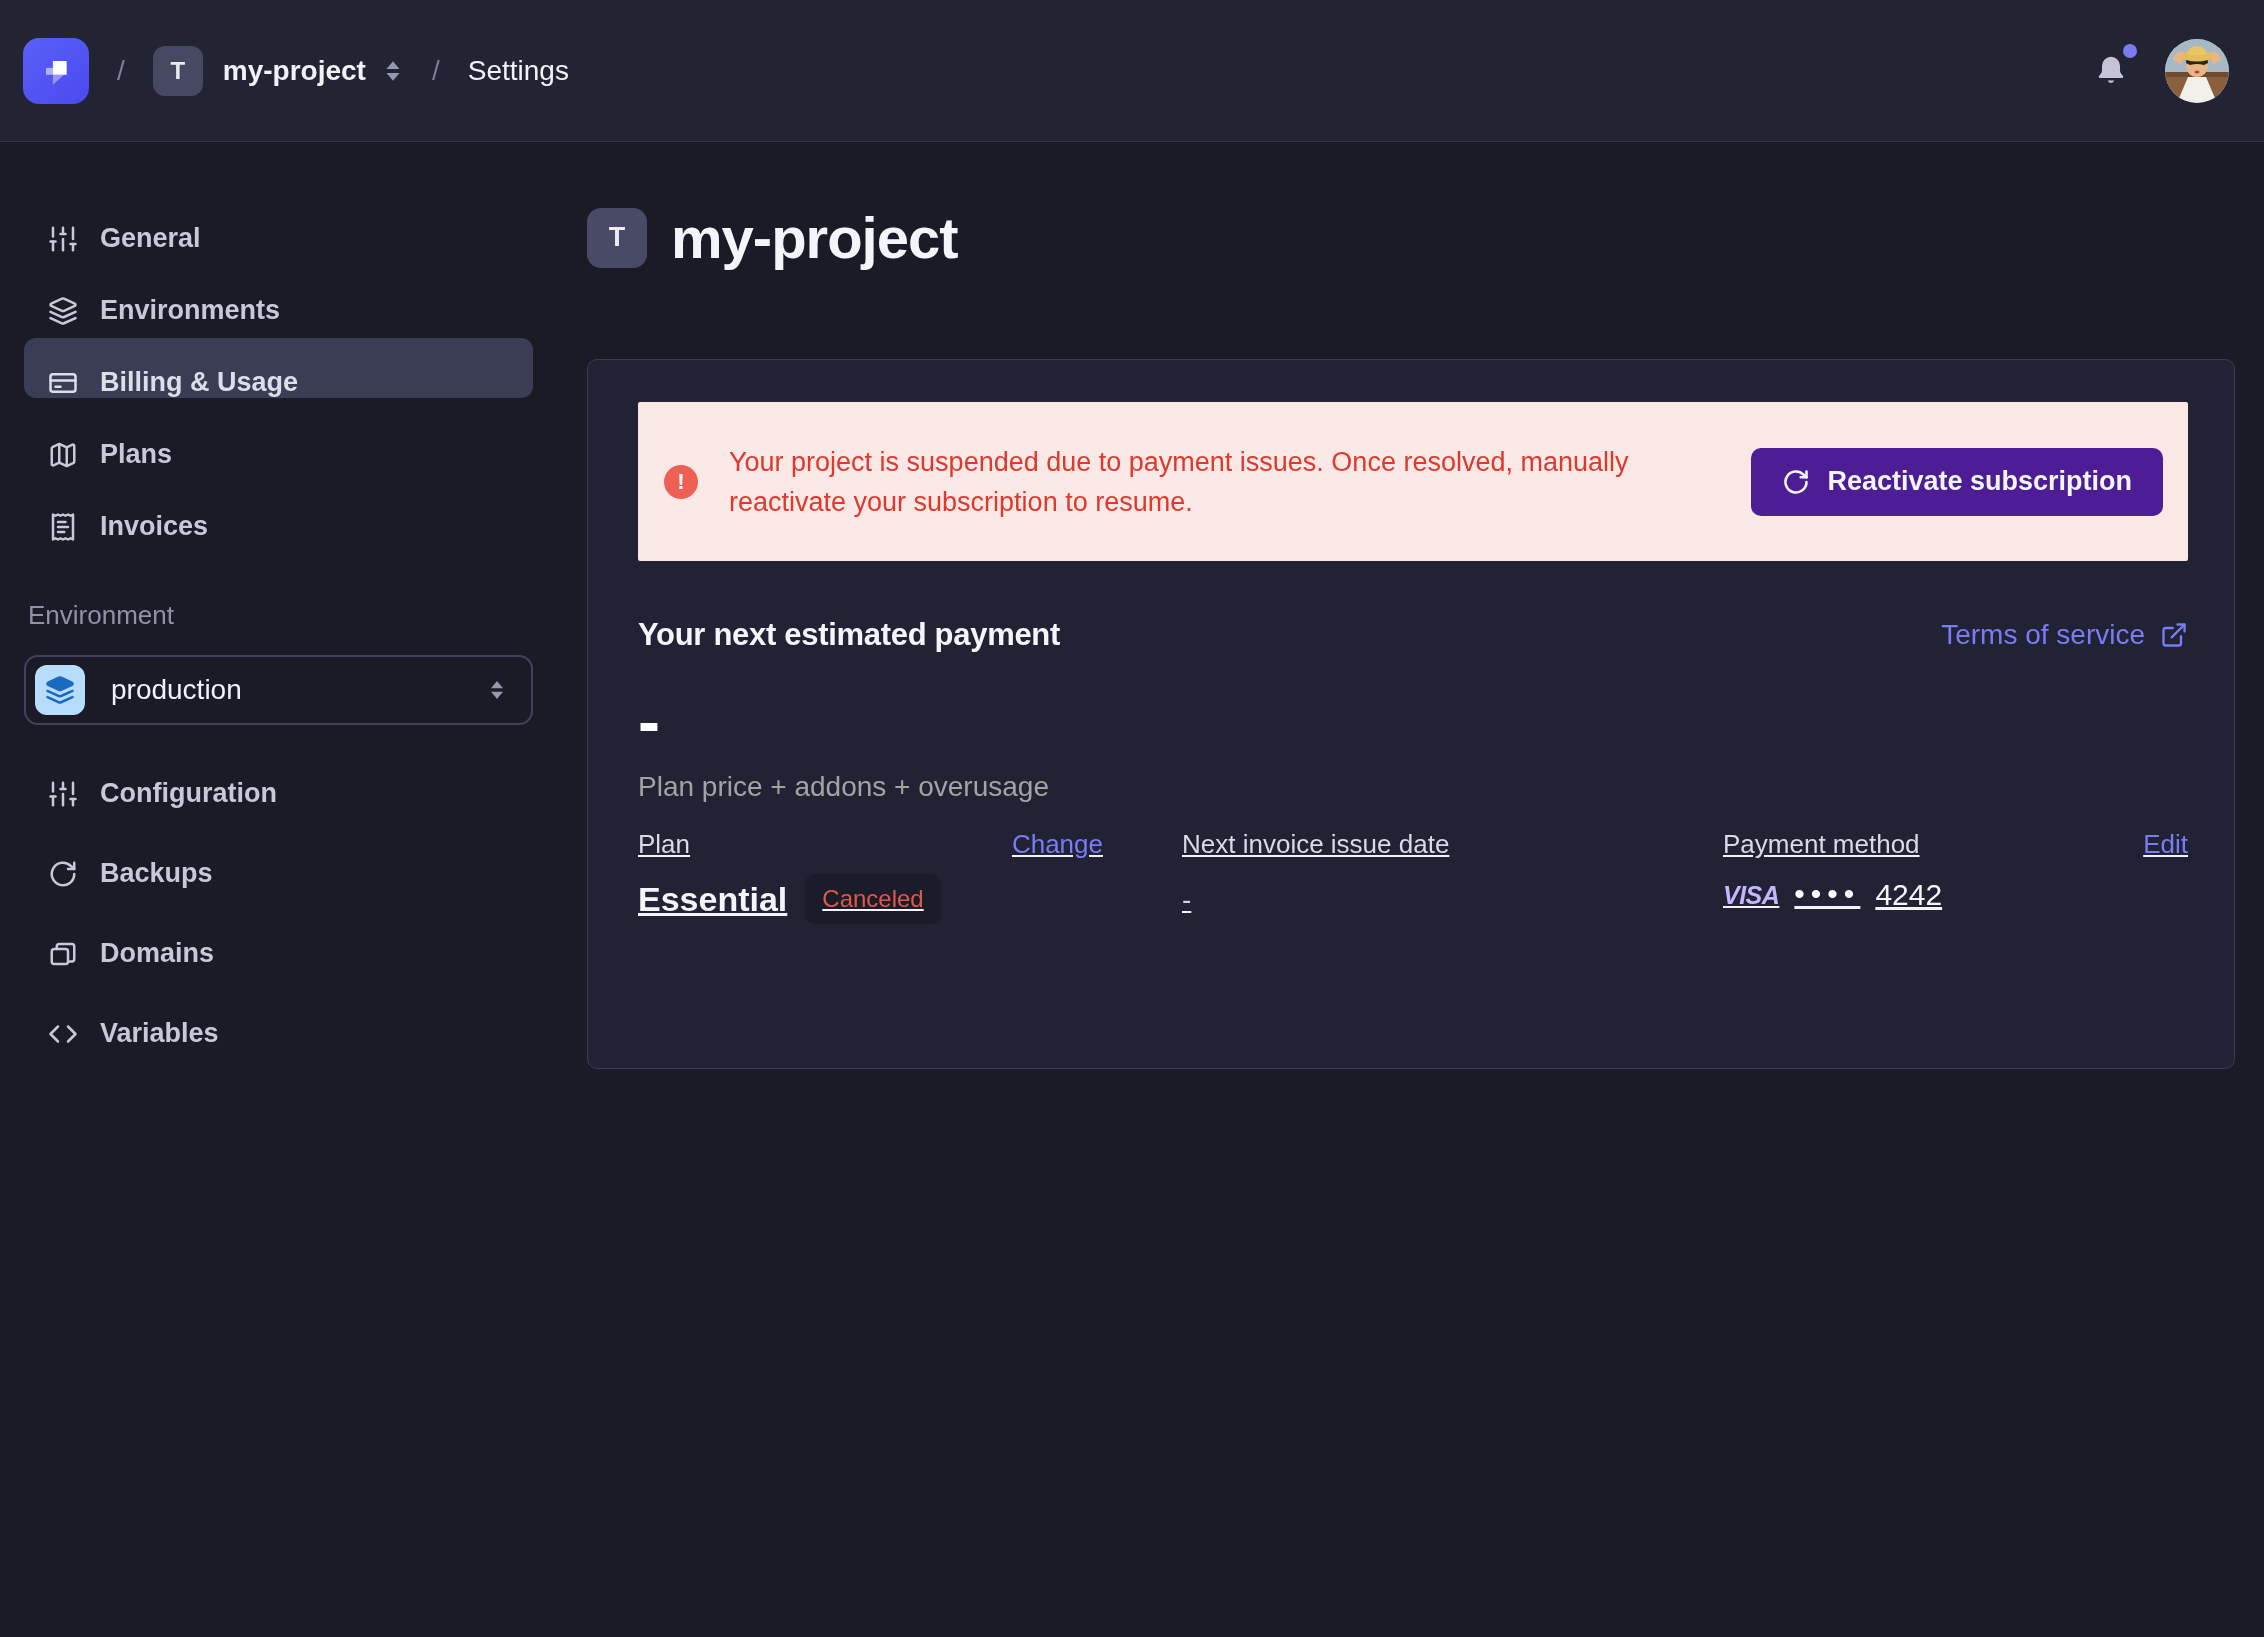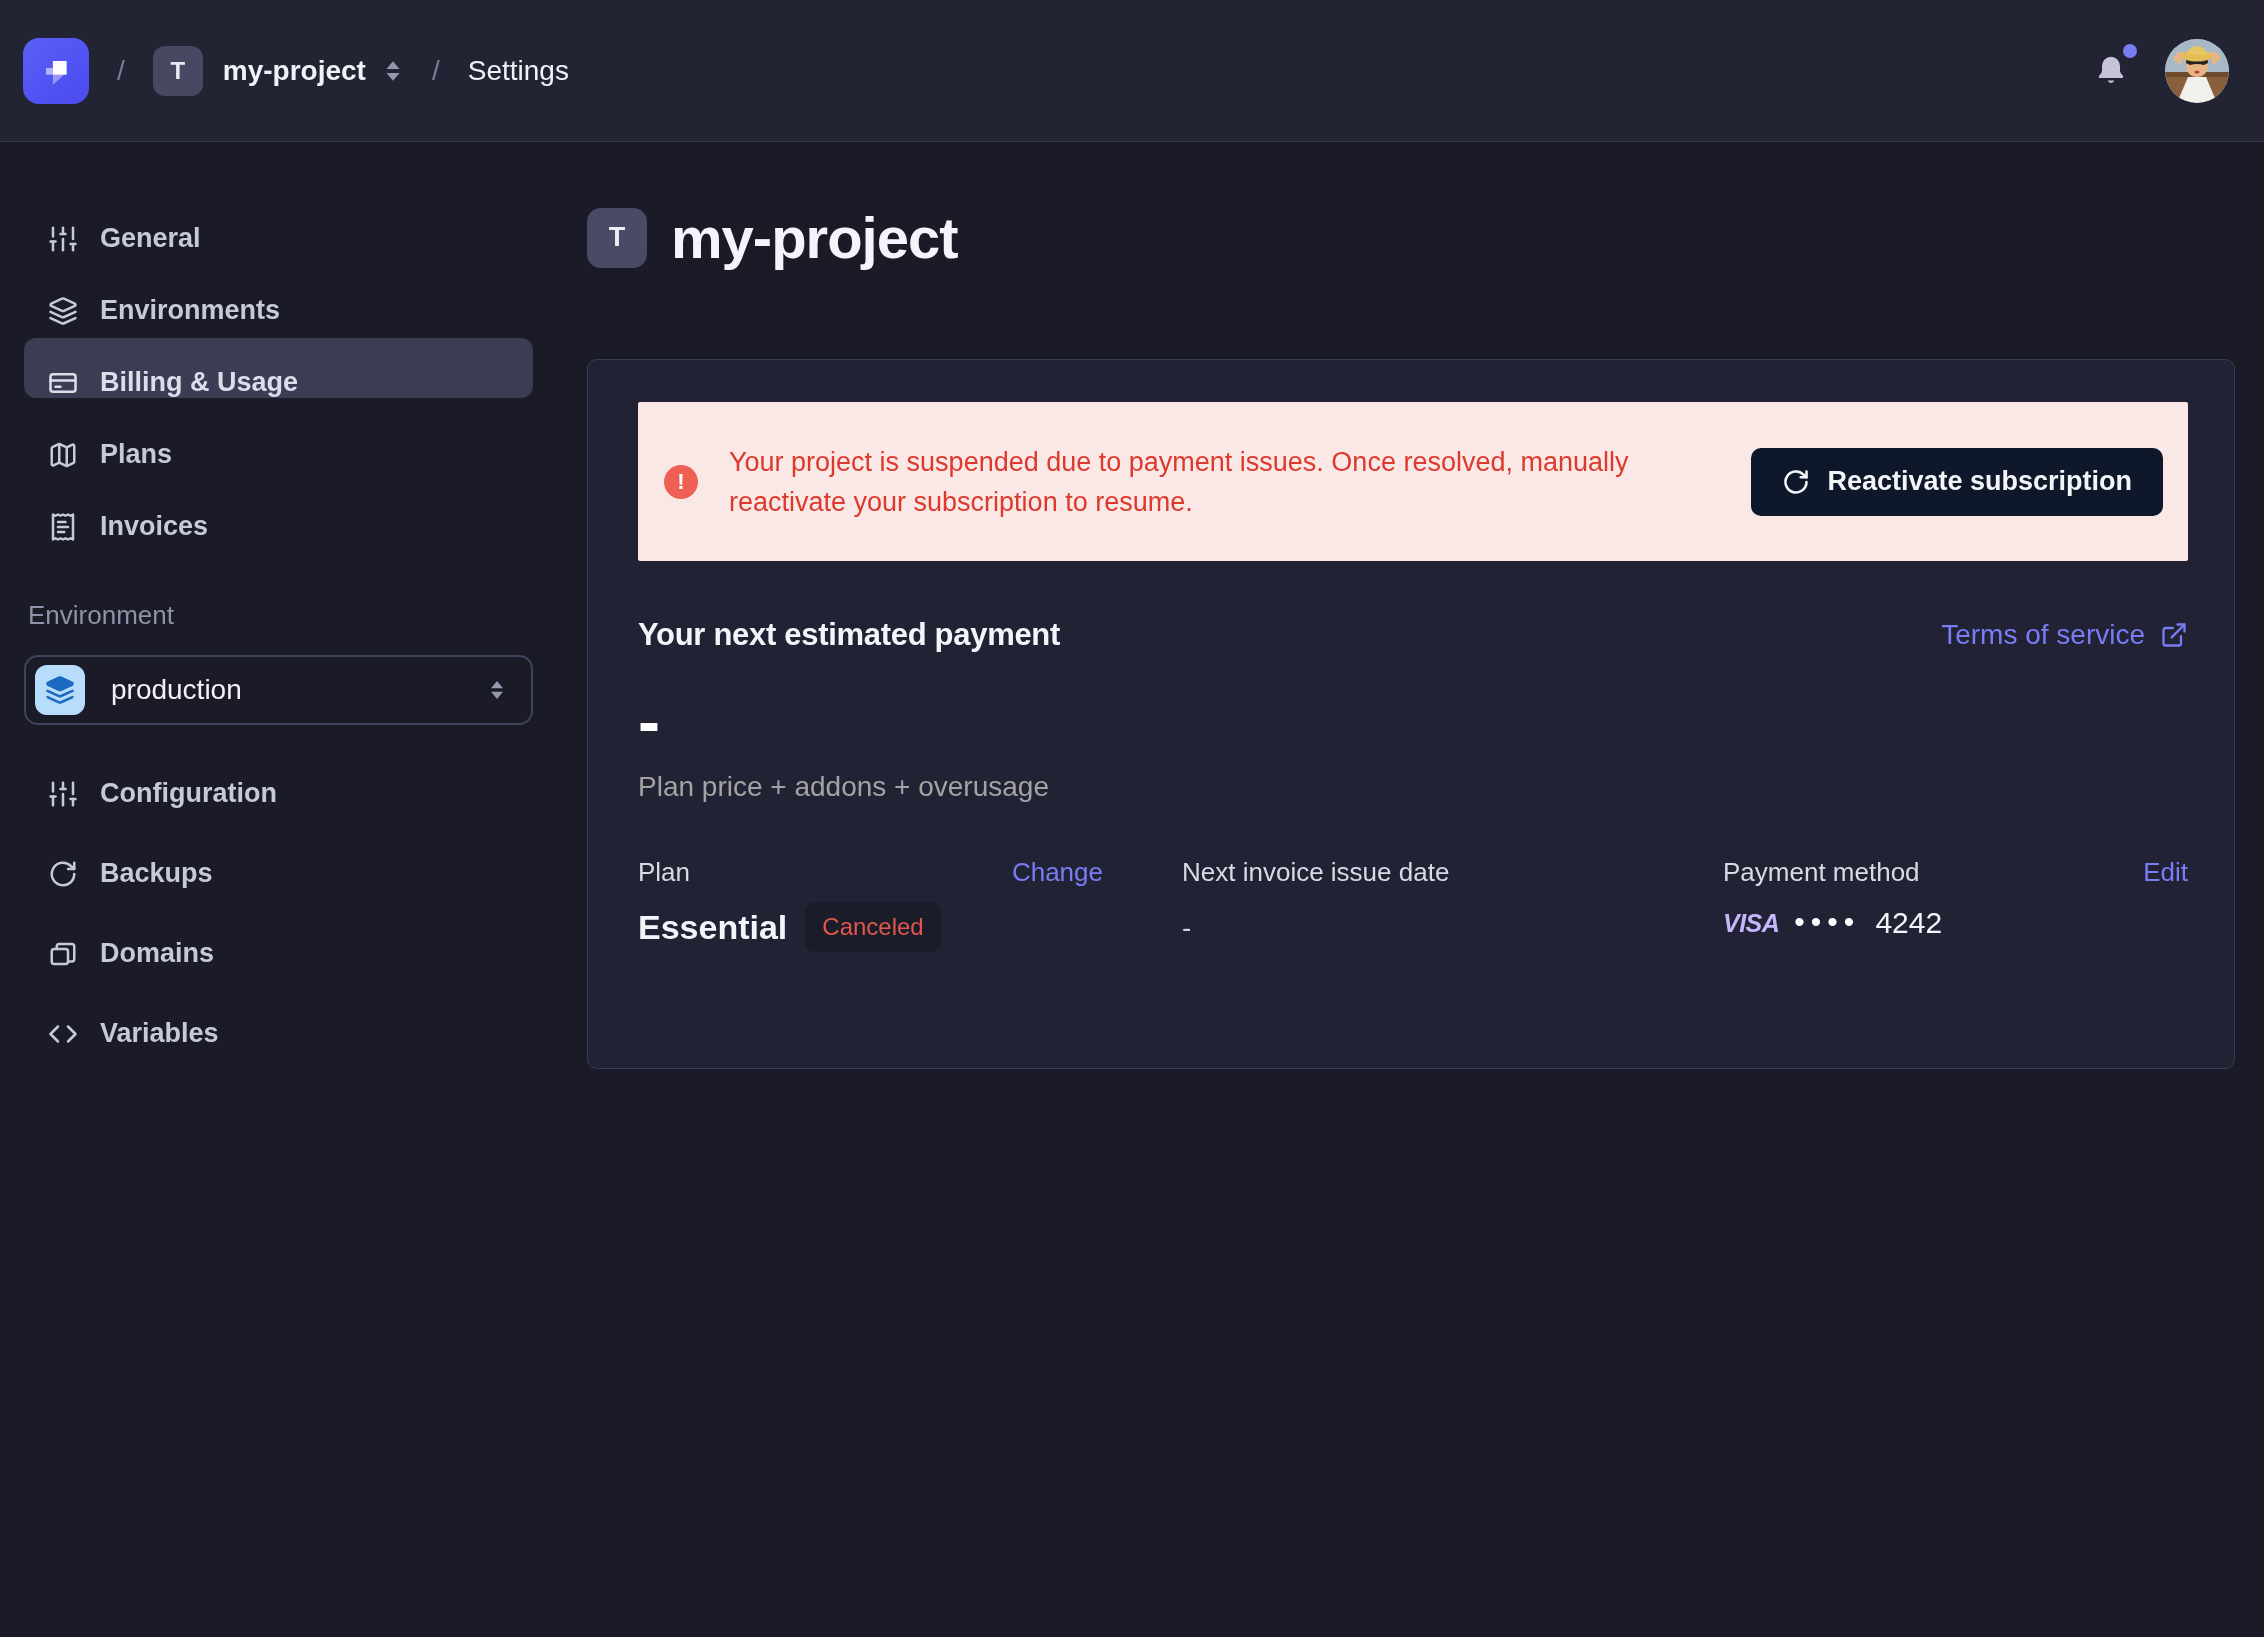--- a/index.html
+++ b/index.html
@@ -112,40 +112,40 @@
     font-size: 22px; font-weight: 700;
     display: flex; align-items: center; justify-content: center;
     flex-shrink: 0;
   }
   .alert-msg {
     color: #dd392d; font-size: 27px; line-height: 40px;
     font-weight: 500; max-width: 995px;
   }
   .alert-btn {
     margin-left: auto; height: 68px; padding: 0 31px;
-    background: #0f172a; color: #f4f5f9;
+    background: #4c1d95; color: #f4f5f9;
     font-family: "Liberation Sans", sans-serif;
     font-size: 27px; font-weight: 700;
     border: none; border-radius: 10px;
     display: flex; align-items: center; gap: 17px;
     cursor: pointer; flex-shrink: 0;
   }
 
   
   .pay-header { margin-top: 56px; display: flex; justify-content: space-between; align-items: center; }
   .pay-heading { font-size: 31px; font-weight: 700; color: #f4f5fa; letter-spacing: -0.3px; }
   .terms-link {
     color: #7a7cf5; font-size: 28px; font-weight: 400;
     display: flex; align-items: center; gap: 15px; cursor: pointer;
     text-decoration: none;
   }
   .amount { margin-top: 44px; font-size: 66px; font-weight: 700; color: #ffffff; line-height: 48px; }
   .formula { margin-top: 26px; font-size: 28px; color: #a3a3a3; }
 
-  .meta-row { margin-top: 54px; display: flex; padding-bottom: 60px; }
+  .meta-row { margin-top: 26px; display: flex; padding-bottom: 60px; text-decoration: underline; }
   .col-plan { width: 465px; }
   .col-invoice { margin-left: 79px; flex: 1; }
   .col-payment { width: 465px; }
   .meta-label-row { display: flex; justify-content: space-between; align-items: baseline; }
   .meta-label { font-size: 26px; color: #d8dae5; font-weight: 400; }
   .meta-link { color: #7a7cf5; font-size: 26px; cursor: pointer; text-decoration: none; }
   .plan-value-row { margin-top: 14px; display: flex; align-items: center; gap: 18px; }
   .plan-name { font-size: 34px; font-weight: 600; color: #f4f5fa; }
   .badge-canceled {
     background: #1b1c2a; color: #e2574b;

